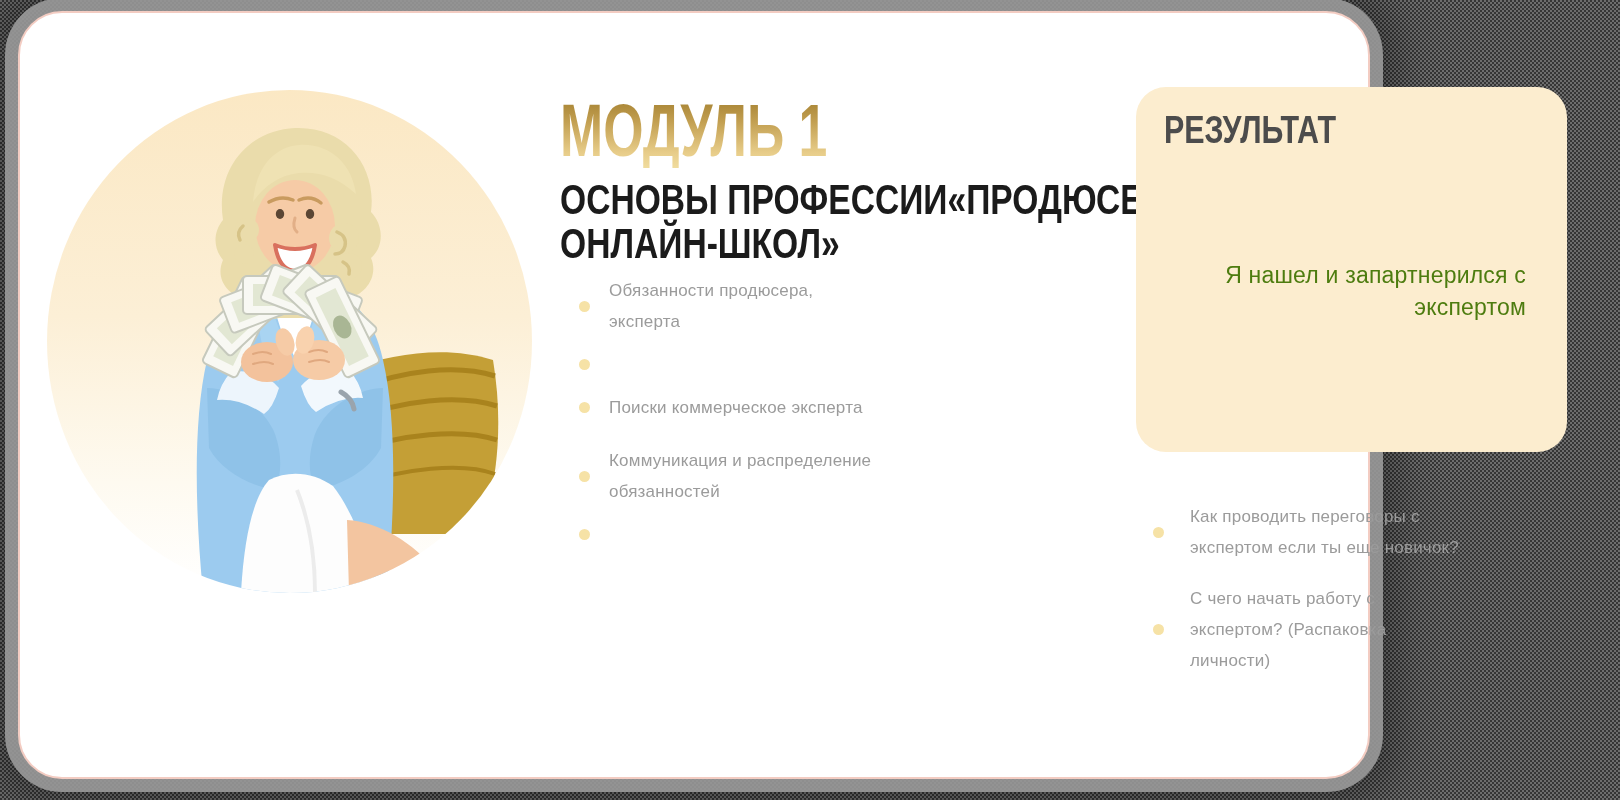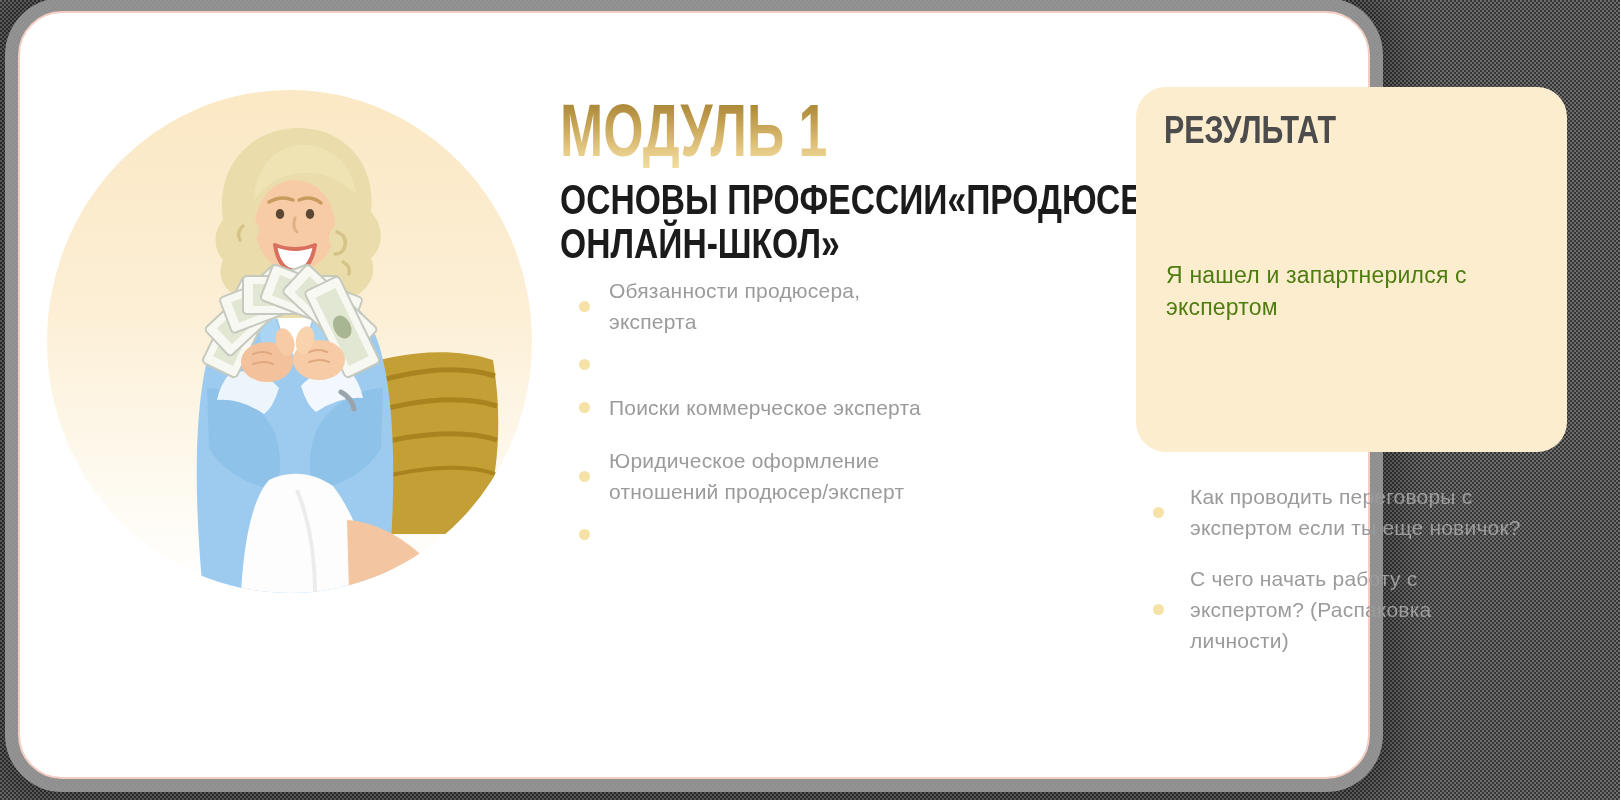--- a/index.html
+++ b/index.html
@@ -34,30 +34,30 @@
   .module-title{
     position:absolute;left:540px;top:165px;
     font-size:42px;font-weight:700;line-height:44px;color:#1b1b1b;
     white-space:pre-line;transform:scaleX(.80);transform-origin:0 0;
   }
   
   .topics{position:absolute;display:flex;flex-direction:column;margin:0;padding:0;list-style:none;}
   .topics li{display:flex;align-items:center;}
   .dot{flex:0 0 11px;width:11px;height:11px;border-radius:50%;background:#f6e2a6;}
   .topics .txt{
-    font-size:21px;line-height:31px;color:#9b9b9b;letter-spacing:.2px;white-space:pre-line;
+    font-size:17px;line-height:31px;color:#9b9b9b;letter-spacing:.2px;white-space:pre-line;
   }
   .topics-left{left:559px;top:262px;width:430px;gap:22px;}
   .topics-left .dot{margin-right:19px;}
-  .topics-right{left:1133px;top:468px;width:420px;gap:20px;}
+  .topics-right{left:1133px;top:488px;width:420px;gap:20px;}
   .topics-right .dot{margin-right:26px;}
   
   .result{
     position:absolute;left:1116px;top:74px;width:431px;height:365px;
-    background:#fcedcf;border-radius:30px;
+    background:#fcedcf;border-radius:30px;text-align:right;
   }
   .result-title{
     position:absolute;left:28px;top:22px;
     font-size:39px;font-weight:700;line-height:42px;color:#4c4c4c;white-space:nowrap;
     transform:scaleX(.78);transform-origin:0 0;
   }
   .result-body{
     position:absolute;left:30px;top:172px;width:360px;
     font-size:23px;line-height:32px;color:#4d7c0f;letter-spacing:.2px;white-space:pre-line;
   }
@@ -197,22 +197,22 @@
         </li>
       <li>
           <span class="dot"></span>
         </li>
       <li>
           <span class="dot"></span>
           <span class="txt">Поиски коммерческое эксперта</span>
         </li>
       <li>
           <span class="dot"></span>
-          <span class="txt">Юридическое оформление
-отношений продюсер/эксперт</span>
+          <span class="txt">Коммуникация и распределение
+обязанностей</span>
         </li>
       <li>
           <span class="dot"></span>
         </li>
     </ul>
 
     <div class="result">
       <div class="result-title">РЕЗУЛЬТАТ</div>
       <div class="result-body">Я нашел и запартнерился с
 экспертом</div>

